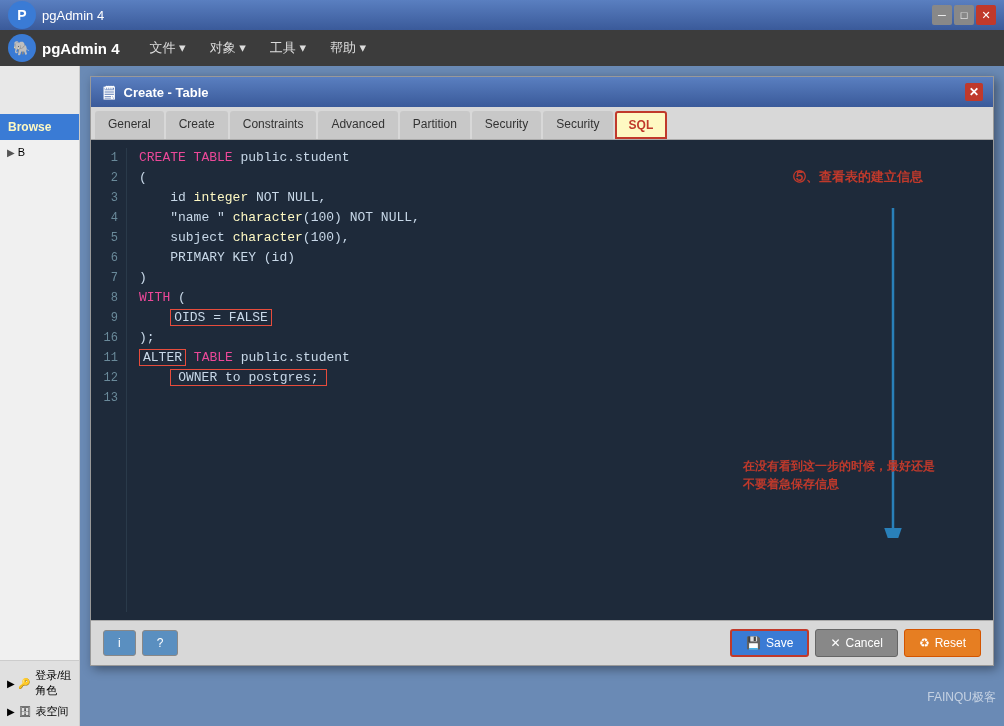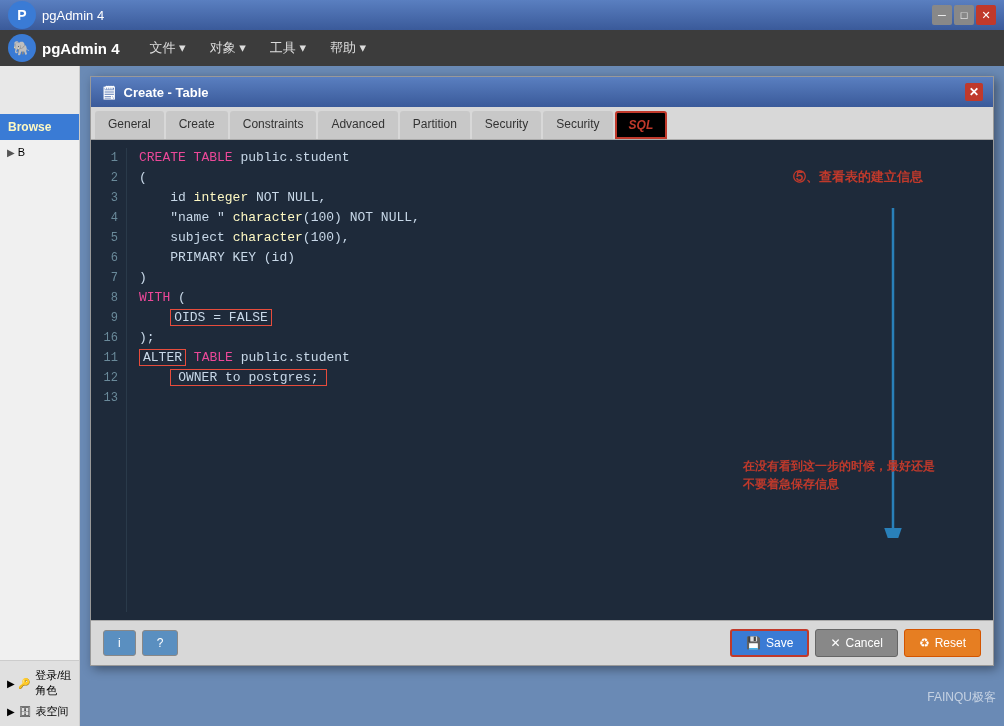--- a/index.html
+++ b/index.html
@@ -210,23 +210,22 @@
       background: white;
       border-color: #aaa;
       border-bottom-color: white;
       font-weight: bold;
       color: #1a1a1a;
       position: relative;
       z-index: 1;
     }
     .tab.highlighted {
       border: 2px solid #c0392b;
-      background: #000000;
+      background: #fef9c3;
       color: #c0392b;
-      font-style: italic;
     }
 
     
     .sql-editor {
       flex: 1;
       background: #1e2a3a;
       color: #c8d8e8;
       font-family: 'Courier New', monospace;
       font-size: 13px;
       padding: 8px 0;

